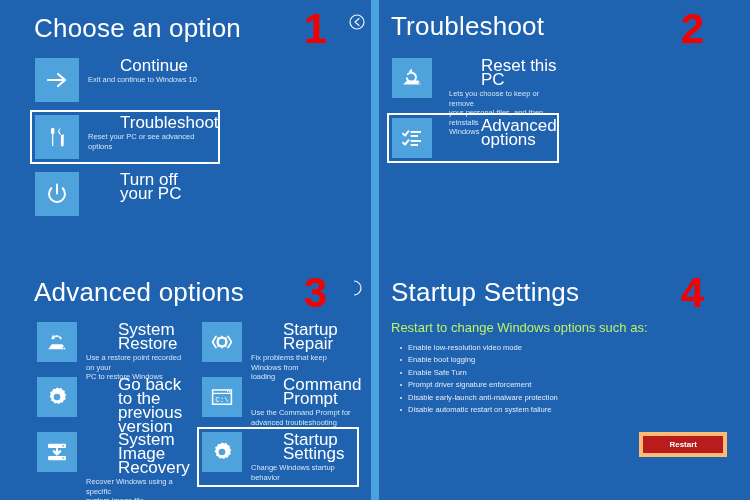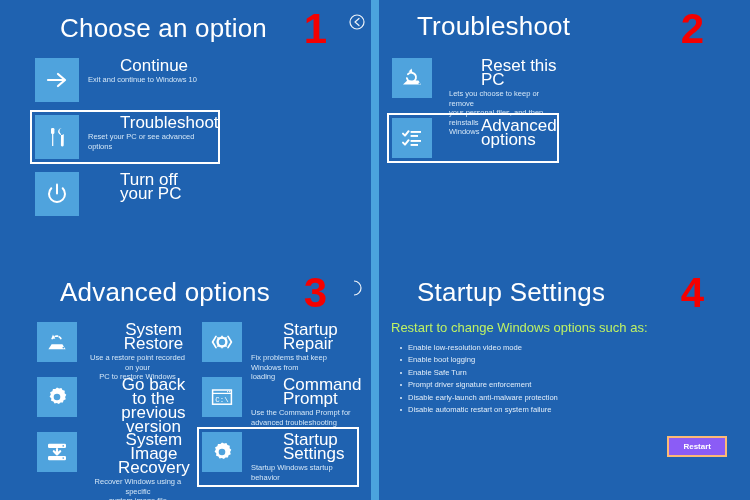--- a/index.html
+++ b/index.html
@@ -63,21 +63,20 @@
   .p1 .back-arrow { right: 6px; top: 14px; }
   .p3 .back-arrow { right: 2px; top: 30px; }
 
   .page-title {
     position: absolute;
     color: #ffffff;
     font-weight: 300;
     font-size: 26px;
     letter-spacing: .2px;
     white-space: nowrap;
-    margin-left: 26px;
   }
   .p1 .page-title { left: 34px; top: 13px; }
   .p2 .page-title { left: 12px; top: 11px; }
   .p3 .page-title { left: 34px; top: 27px; }
   .p4 .page-title { left: 12px; top: 27px; }
 
   
   .tile {
     position: absolute;
     display: flex;
@@ -121,21 +120,21 @@
 
   
   .p2 .tile { left: 8px; width: 180px; gap: 8px; }
   .p2 .tile .tile-icon { width: 40px; height: 40px; }
   .p2 .t1 { top: 53px; }
   .p2 .t2 { top: 113px; width: 172px; }
 
   
   .p3 .tile .tile-icon { width: 40px; height: 40px; }
   .p3 .tile { width: 162px; }
-  .p3 .c1 { left: 32px; text-align: center; }
+  .p3 .c1 { left: 32px; }
   .p3 .c2 { left: 197px; }
   .p3 .r1 { top: 67px; }
   .p3 .r2 { top: 122px; }
   .p3 .r3 { top: 177px; }
 
   
   .p4 .subhead {
     position: absolute;
     left: 12px; top: 70px;
     color: #bef264;
@@ -158,26 +157,26 @@
     content: "";
     position: absolute;
     left: 1px; top: 5px;
     width: 2px; height: 2px;
     background: #e2eefa;
     border-radius: 50%;
   }
   .restart-btn {
     position: absolute;
     right: 23px; bottom: 43px;
-    background: #8b5cf6;
-    border: 2px solid #fdba74;
+    background: #b91c1c;
+    border: 4px solid #fdba74;
     color: #ffffff;
     font-size: 8px;
     font-weight: bold;
-    padding: 4px 14px;
+    padding: 4px 26px;
     line-height: 9px;
     cursor: pointer;
   }
 </style>
 </head>
 <body>
 
 <div id="stage">
 
   <div class="v-divider"></div>
@@ -382,21 +381,21 @@
 
       <div class="tile c2 r3 selected">
         <div class="tile-icon">
           <svg width="26" height="26" viewBox="0 0 26 26">
             <path d="M13 3.4 l2.1 1.2 2.3-.7 1.1 2.2 2.3.7 -.2 2.4 1.7 1.6 -1.2 2.1 .7 2.3 -2.2 1.1 -.7 2.3 -2.4-.2 -1.6 1.7 -2.1-1.2 -2.3.7 -1.1-2.2 -2.3-.7 .2-2.4 -1.7-1.6 1.2-2.1 -.7-2.3 2.2-1.1 .7-2.3 2.4.2 z" fill="#ffffff"></path>
             <circle cx="13" cy="13" r="3.3" fill="#4fa3dd"></circle>
           </svg>
         </div>
         <div class="tile-text">
           <div class="tile-title">Startup Settings</div>
-          <div class="tile-desc">Startup Windows startup behavior</div>
+          <div class="tile-desc">Change Windows startup behavior</div>
         </div>
       </div>
     </div>
   </div>
 
   <div class="panel p4">
     <div class="panel-inner">
       <div class="big-num">4</div>
       <div class="page-title">Startup Settings</div>
       <div class="subhead">Restart to change Windows options such as:</div>

